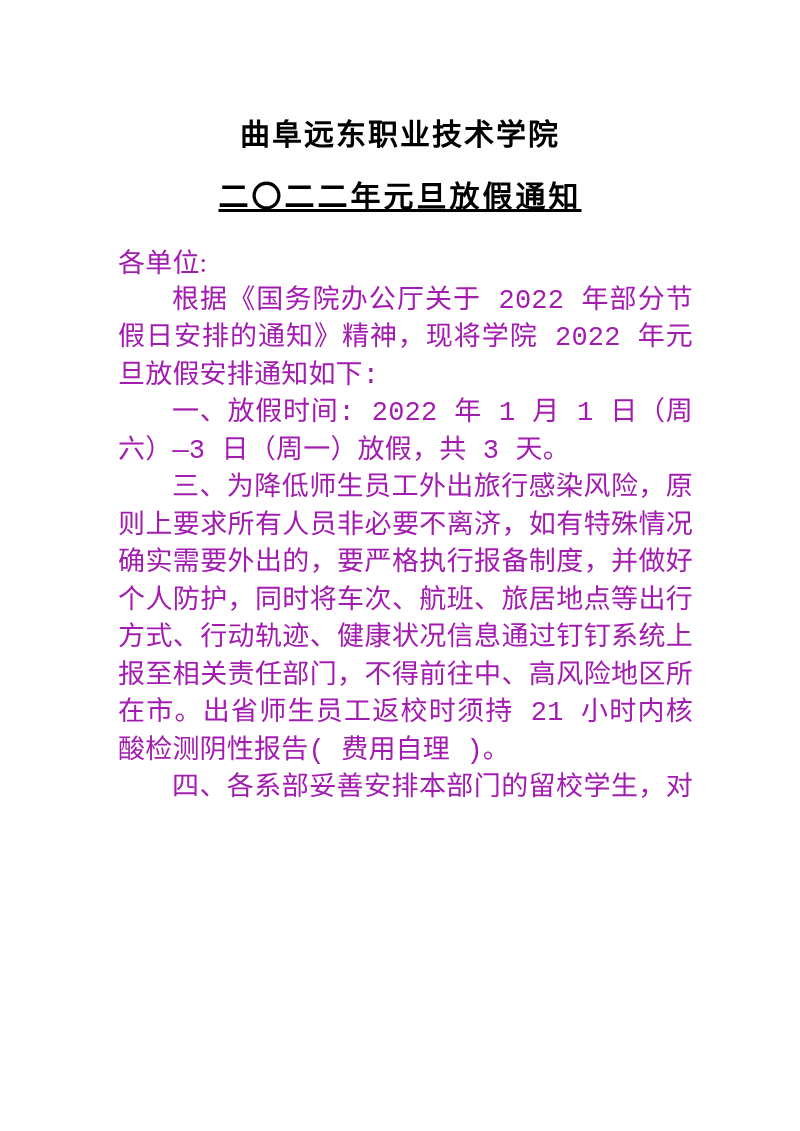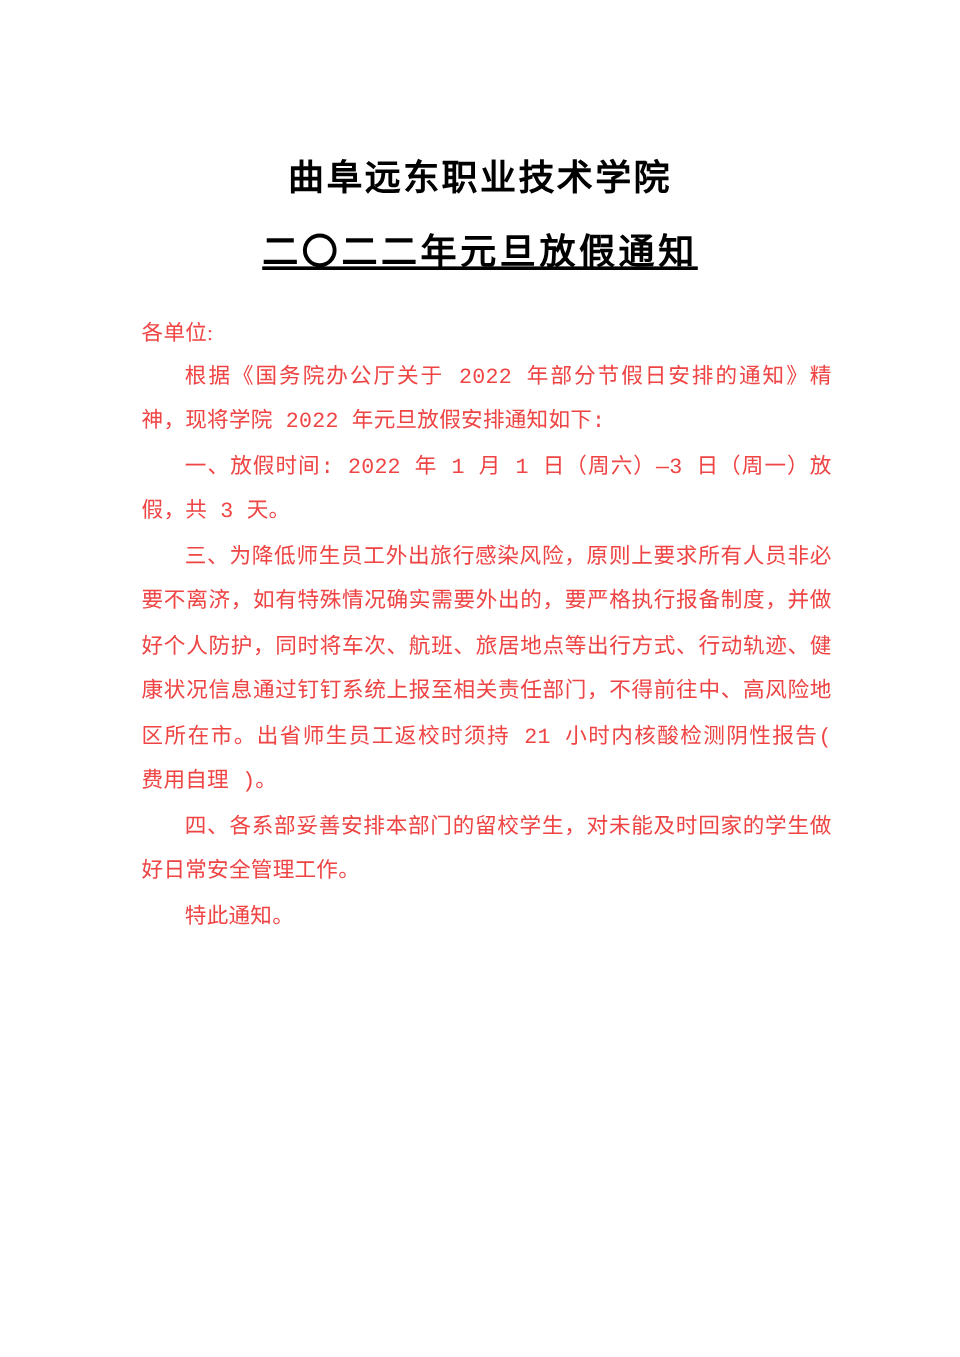--- a/index.html
+++ b/index.html
@@ -10,21 +10,21 @@
   }
   body {
     font-family: "Liberation Serif", "DejaVu Serif", serif;
     color: #111111;
     -webkit-font-smoothing: antialiased;
   }
   .page {
     position: relative;
     width: 800px;
     height: 799px;
-    margin: 14px auto;
+    margin: 0 auto;
     background: #ffffff;
     overflow: hidden;
     box-sizing: border-box;
   }
 
   
   .doc-title {
     position: absolute;
     left: 0;
     top: 112px;
@@ -46,23 +46,23 @@
   }
 
   
   .doc-body {
     position: absolute;
     left: 118px;
     top: 245px;
     width: 575px;
   }
   .para {
-    font-size: 18px;
+    font-size: 27px;
     line-height: 37.5px;
-    color: #ef4444;
+    color: #a21caf;
     text-align: justify;
     text-justify: inter-ideograph;
     margin: 0;
     letter-spacing: 0.2px;
     word-break: break-all;
   }
   .para.indent {
     text-indent: 2em;
     font-family: Liberation Mono, monospace;
   }

